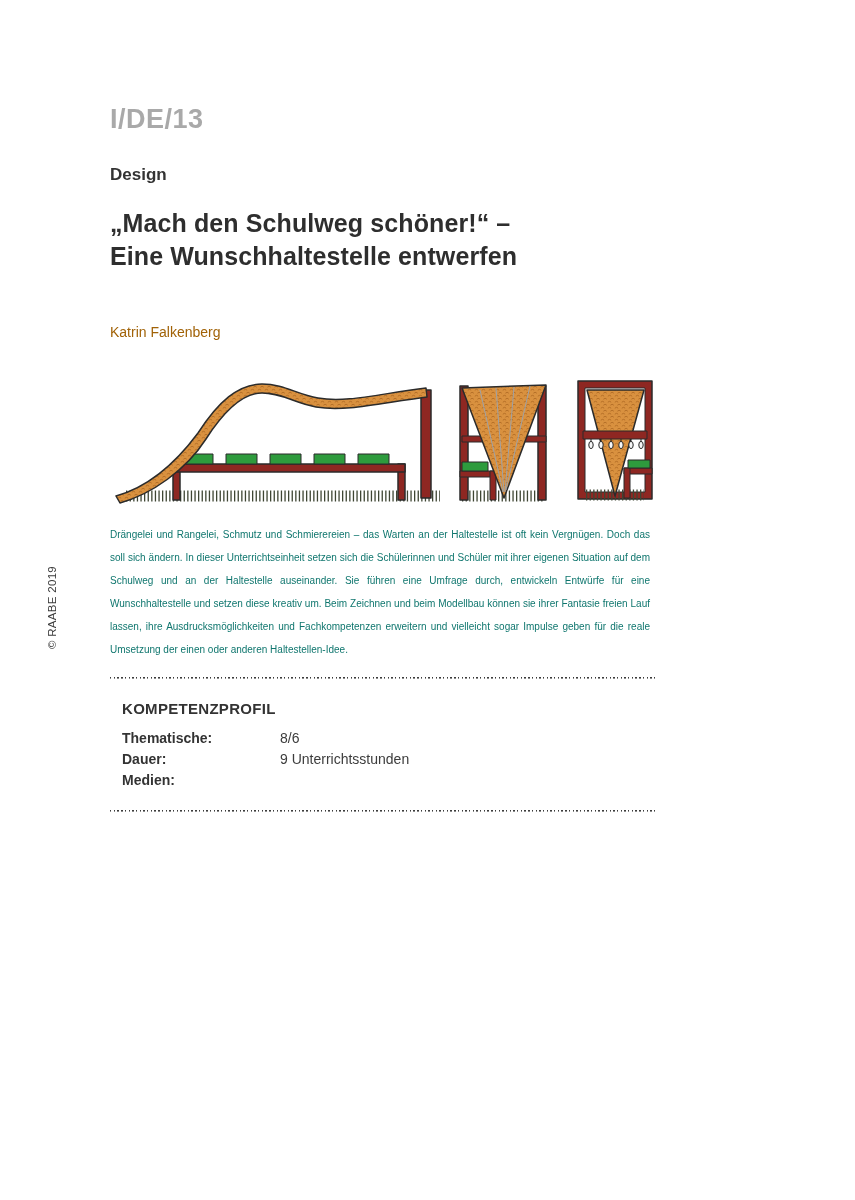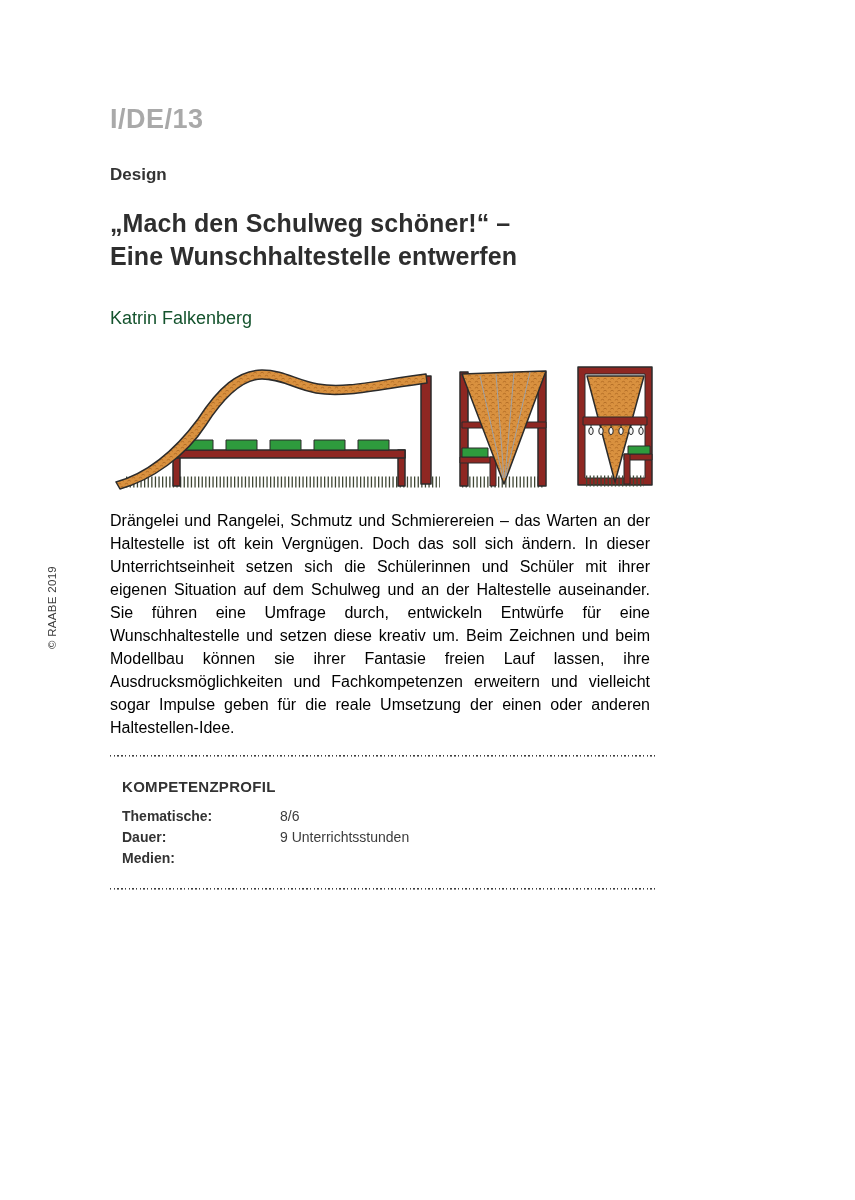--- a/index.html
+++ b/index.html
@@ -47,23 +47,23 @@
   }
   .title {
     margin: 21px 0 0 0;
     font-size: 25px;
     font-weight: bold;
     color: #2e2e2e;
     line-height: 33px;
     letter-spacing: 0.1px;
   }
   .author {
-    margin-top: 36px;
-    font-size: 18px;
-    color: #14532d;
+    margin-top: 50px;
+    font-size: 14px;
+    color: #a16207;
     line-height: 18px;
   }
 
   .illustration {
     margin-top: 35px;
     width: 548px; height: 128px;
   }
   .illustration svg { display: block; width: 548px; height: 128px; }
 
   .outl   { stroke: var(--outline, #2b2b2b); stroke-width: 1.5; stroke-linejoin: round; }
@@ -73,24 +73,24 @@
   .f-grn  { fill: var(--green, #2e9b3d); }
   .f-wht  { fill: #ffffff; }
   .wk-bg  { fill: var(--canopy, #d9913f); }
   .wk-st  { stroke: var(--canopy-dark, #a8641f); fill: none; stroke-width: 0.8; }
   .grass  { stroke: var(--grass, #3f4634); stroke-width: 11; fill: none;
             stroke-dasharray: 1.3 2.3; }
   .fold   { stroke: #9aa4b0; stroke-width: 0.9; fill: none; }
 
   .intro {
     margin: 19px 8px 0 0;
-    font-size: 16px;
+    font-size: 10px;
     line-height: 23px;
     text-align: justify;
-    color: #000000;
+    color: #0f766e;
   }
 
   .dotted-rule {
     height: 2px;
     background-image: repeating-linear-gradient(to right,
       #3c3c3c 0 1.4px, transparent 1.4px 3.7px);
     background-position: 0 50%;
     background-size: 100% 1.6px;
     background-repeat: no-repeat;
   }

